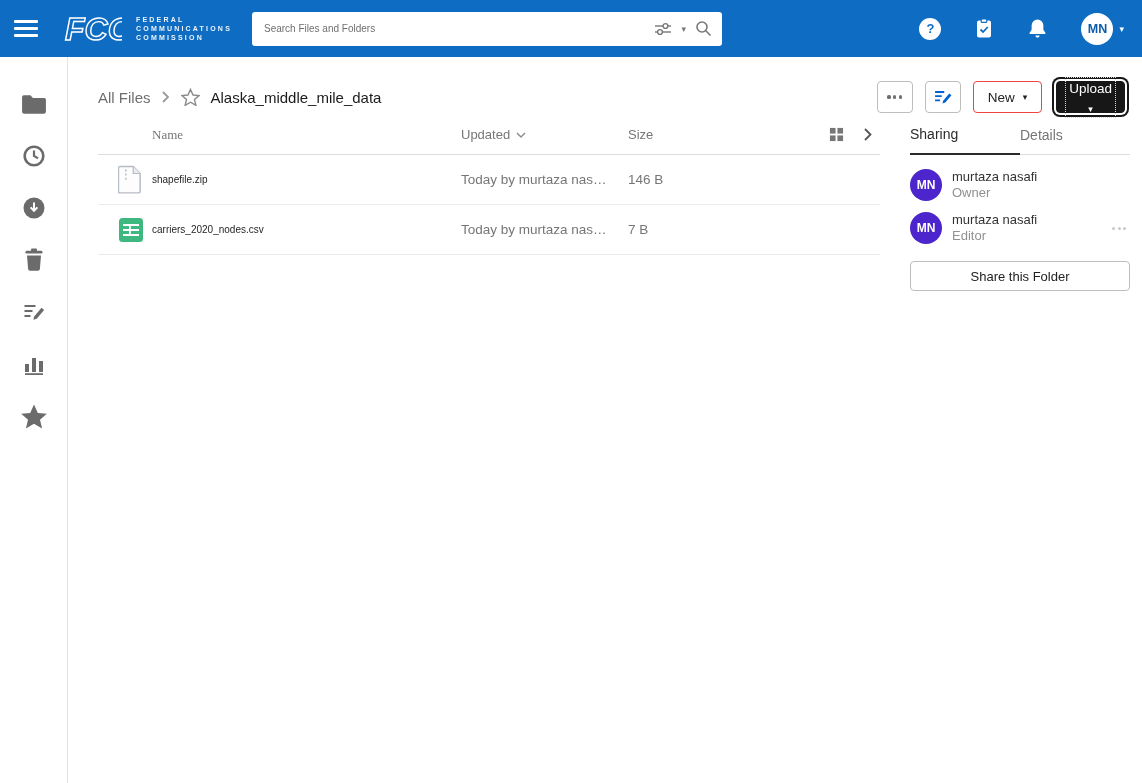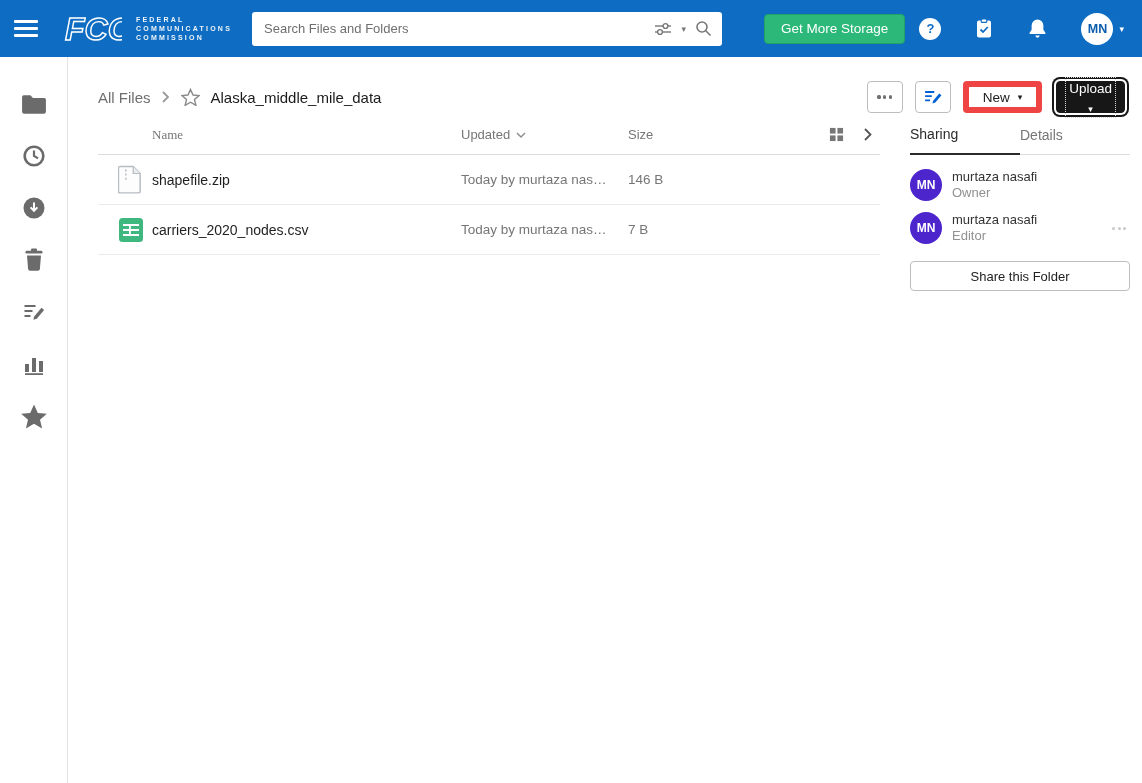--- a/index.html
+++ b/index.html
@@ -13,21 +13,21 @@
   .hamburger { width:30px; height:26px; background:none; border:none; cursor:pointer;
     display:flex; flex-direction:column; justify-content:center; gap:4px; margin-right:12px; }
   .hamburger i { display:block; height:3.2px; width:24px; background:#fff; border-radius:1px; }
 
   .logo { display:flex; align-items:center; gap:14px; margin-right:20px;margin-left:8px; }
   .logo-text { display:flex; flex-direction:column; gap:2px; font-size:7px; font-weight:bold;
     letter-spacing:2.2px; color:rgba(255,255,255,.92); text-transform:uppercase; }
 
   .search { width:470px; height:34px; background:#fff; border-radius:3px;
     display:flex; align-items:center; padding:0 10px 0 12px; gap:9px; }
-  .search input { flex:1; border:none; outline:none; font-size:13px; color:#3b82f6; background:transparent; }
+  .search input { flex:1; border:none; outline:none; font-size:10px; color:#3b82f6; background:transparent; }
   .search input::placeholder { color:#6f6f6f; }
   .search .vcaret { color:#777; font-size:9px; cursor:pointer; }
 
   .storage-btn { margin-left:42px; height:30px; padding:0 16px; background:#2bb878;
     border:1px solid #23a267; border-radius:4px; color:#fff; font-size:13.5px; cursor:pointer; }
 
   .topbar-right { margin-left:auto; display:flex; align-items:center; gap:33px; }
   .tb-icon { background:none; border:none; cursor:pointer; display:flex; align-items:center; }
   .help-badge { width:22px; height:22px; border-radius:50%; background:#fff; color:#0e6dc2;
     font-weight:bold; font-size:13px; display:flex; align-items:center; justify-content:center; }
@@ -49,21 +49,21 @@
   .breadcrumb-row { margin-top:22px; height:36px; padding-left:30px; padding-right:12px;
     display:flex; align-items:center; }
   .breadcrumb { display:flex; align-items:center; gap:11px; font-size:15px; }
   .bc-root { color:#6f6f6f; cursor:pointer; }
   .bc-current { color:#1b1b1b; font-weight:500; }
 
   .toolbar { margin-left:auto; display:flex; align-items:center; gap:12px; }
   .icon-btn { width:36px; height:32px; border:1px solid #bdbdbd; border-radius:4px; background:#fff;
     display:flex; align-items:center; justify-content:center; cursor:pointer; gap:2.5px; }
   .icon-btn .dot { width:3.2px; height:3.2px; border-radius:50%; background:#6f6f6f; }
-  .btn { height:32px; border:6px solid #ef4444; border-radius:4px; background:#fff; font-size:13.5px;
+  .btn { height:32px; border:1px solid #ef4444; border-radius:4px; background:#fff; font-size:13.5px;
     color:#222; padding:0 14px; display:flex; align-items:center; gap:8px; cursor:pointer; }
   .caret-dark { font-size:9px; color:#222; }
   .btn-upload { height:32px; background:#171717; border:1px solid #171717; color:#fff; border-radius:4px;
     padding:0 12px; display:flex; align-items:center; cursor:pointer;
     box-shadow:0 0 0 2px #fff, 0 0 0 4px #171717; margin:0 5px 0 2px; }
   .btn-upload .inner { display:flex; align-items:center; gap:8px; font-size:13.5px;
     outline:1px dotted #d5d5d5; outline-offset:3px;flex-direction:column; }
   .caret-light { font-size:9px; color:#fff; }
 
   
@@ -72,21 +72,21 @@
   .t-header { display:flex; align-items:center; height:40px; border-bottom:1px solid #dcdcdc;
     color:#767676; font-size:13px; position:relative; }
   .h-name { margin-left:54px; flex:1; cursor:pointer;font-family:Liberation Serif, serif; }
   .h-updated { width:167px; display:flex; align-items:center; gap:6px; cursor:pointer; }
   .h-size { width:252px; cursor:pointer; }
   .header-icons { position:absolute; right:8px; display:flex; align-items:center; gap:20px; color:#6f6f6f; }
   .hdr-ic { background:none; border:none; cursor:pointer; color:#6f6f6f; display:flex; align-items:center; }
 
   .t-row { display:flex; align-items:center; height:50px; border-bottom:1px solid #ebebeb; cursor:pointer; }
   .c-icon { margin-left:20px; width:26px; display:flex; align-items:center; }
-  .c-name { margin-left:8px; flex:1; font-size:14px; color:#1f1f1f; }
+  .c-name { margin-left:8px; flex:1; font-size:10px; color:#1f1f1f; }
   .c-updated { width:167px; font-size:13.5px; color:#767676; }
   .c-size { width:252px; font-size:13.5px; color:#767676; }
 
   .side-panel { width:220px; margin-right:12px; flex-shrink:0; }
   .panel-tabs { display:flex; height:40px; border-bottom:1px solid #dcdcdc; }
   .tab { width:50%; display:flex; align-items:flex-end; padding-bottom:11px; font-size:14px;
     background:none; border:none; cursor:pointer; text-align:left; }
   .tab.active { color:#2b2b2b; font-weight:500; border-bottom:2px solid #2b2b2b; margin-bottom:-1px; }
   .tab.inactive { color:#767676; }
 
@@ -136,21 +136,20 @@
     </span>
     <span class="vcaret">▾</span>
     <span style="display:flex;cursor:pointer;">
       <svg width="17" height="17" viewBox="0 0 17 17">
         <circle cx="7" cy="7" r="5" fill="none" stroke="#777" stroke-width="1.6"></circle>
         <line x1="10.8" y1="10.8" x2="15.5" y2="15.5" stroke="#777" stroke-width="1.6"></line>
       </svg>
     </span>
   </div>
 
-  <button class="storage-btn">Get More Storage</button>
 
   <div class="topbar-right">
     <button class="tb-icon">
       <span class="help-badge">?</span>
     </button>
     <button class="tb-icon">
       <svg width="20" height="21" viewBox="0 0 20 21">
         <rect x="3" y="2.5" width="14" height="17" rx="2" fill="#ffffff"></rect>
         <rect x="7.2" y="1" width="5.6" height="3.4" rx="1" fill="#ffffff" stroke="#0e6dc2" stroke-width="1.2"></rect>
         <path d="M6.5 11.5l2.5 2.5 4.8-5" stroke="#0e6dc2" stroke-width="1.8" fill="none"></path>

